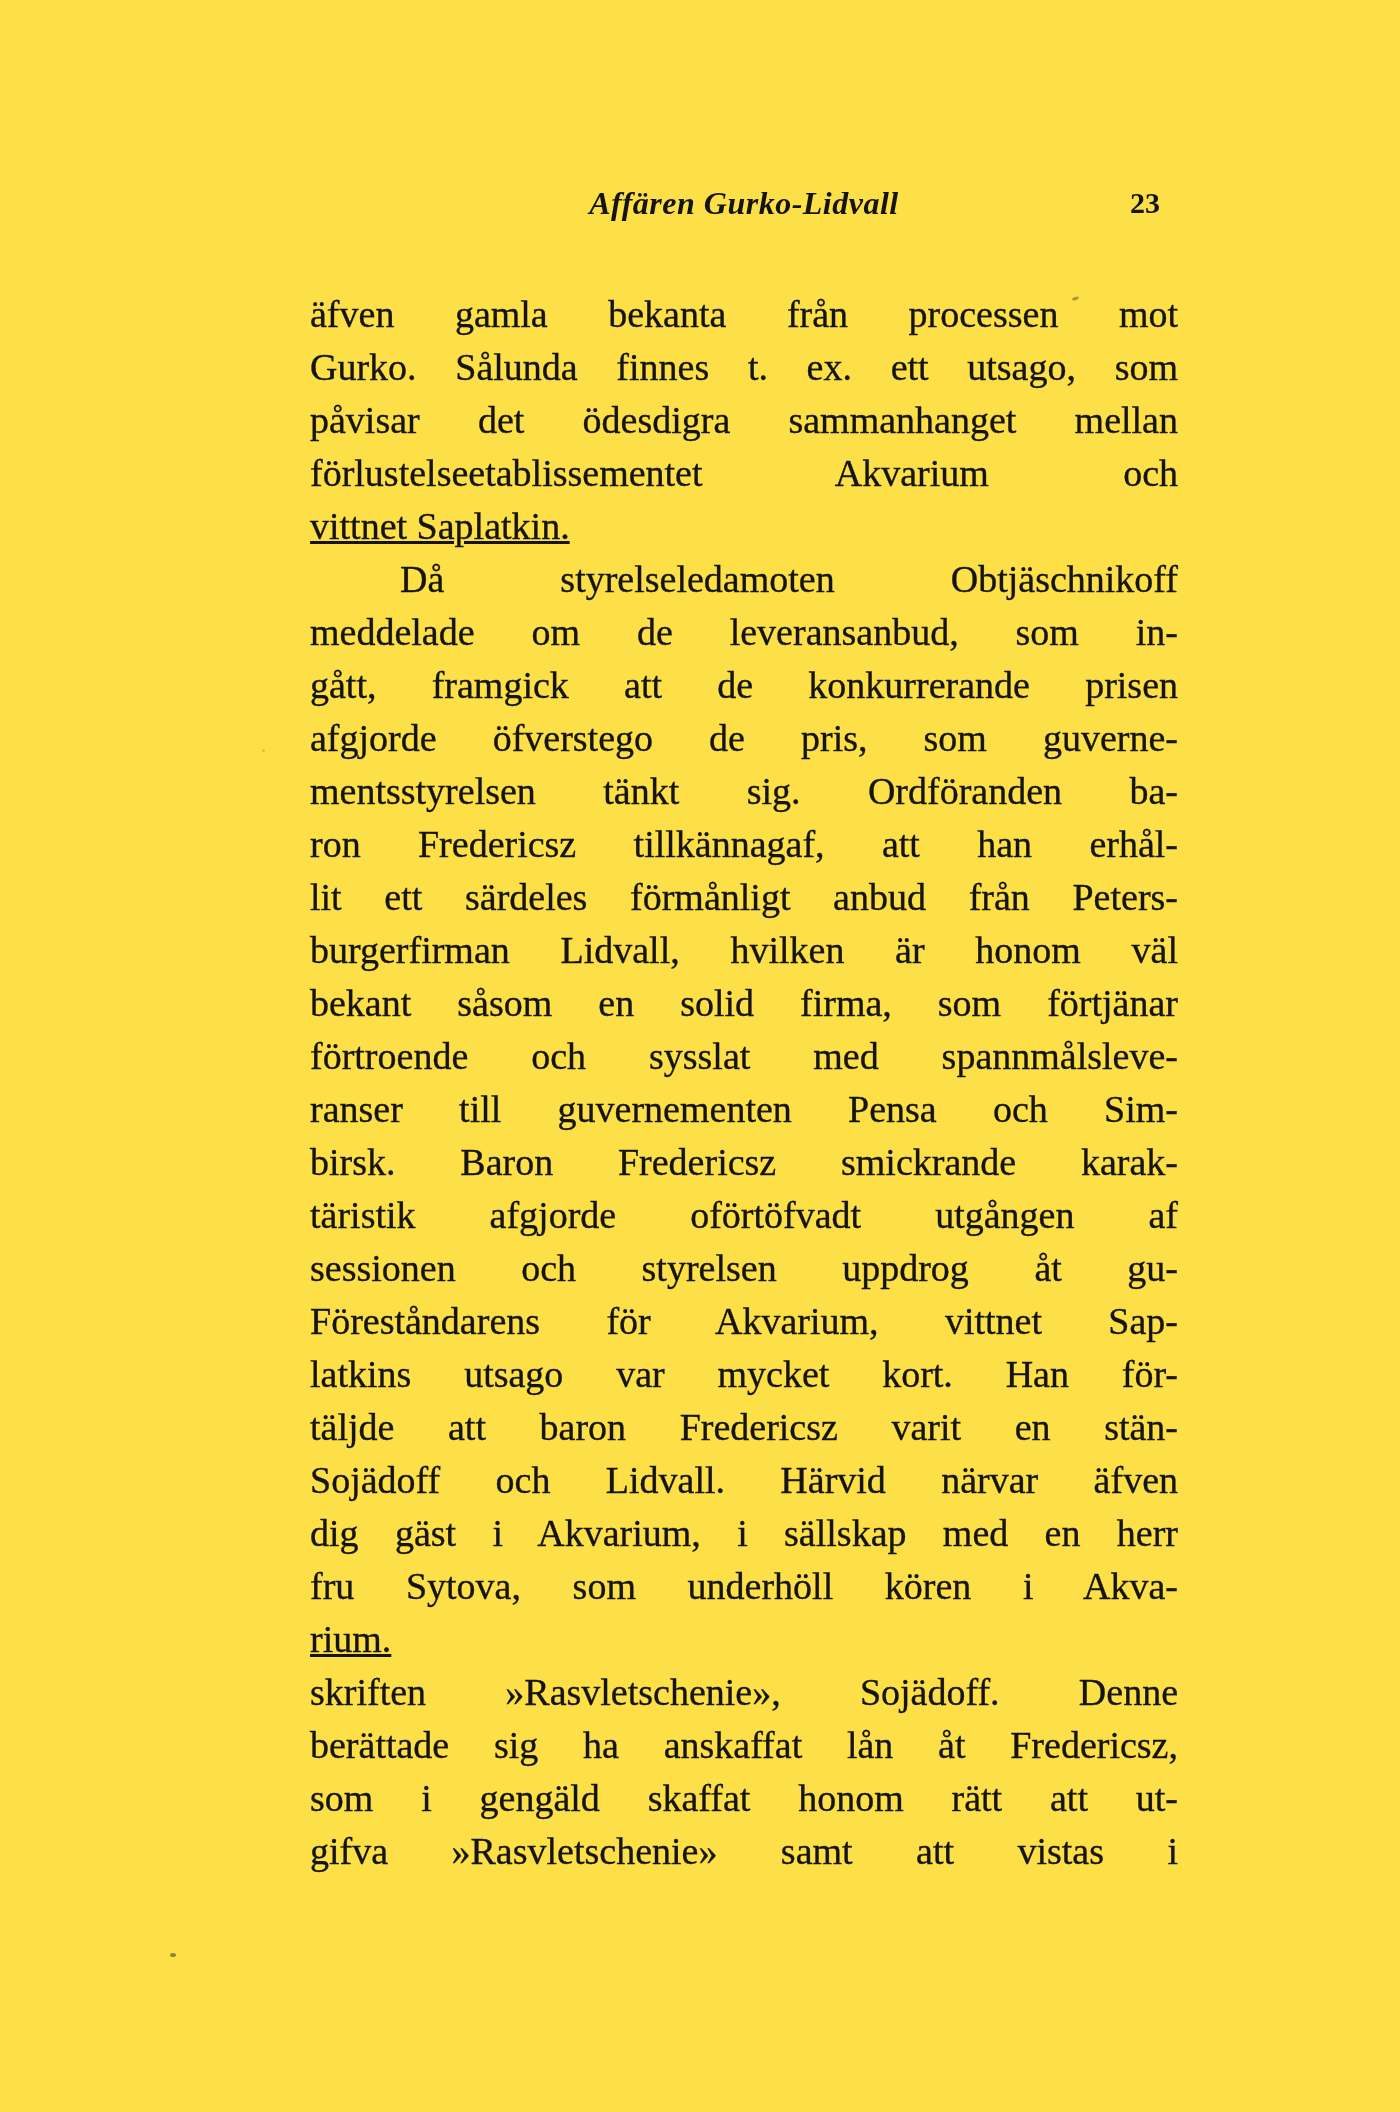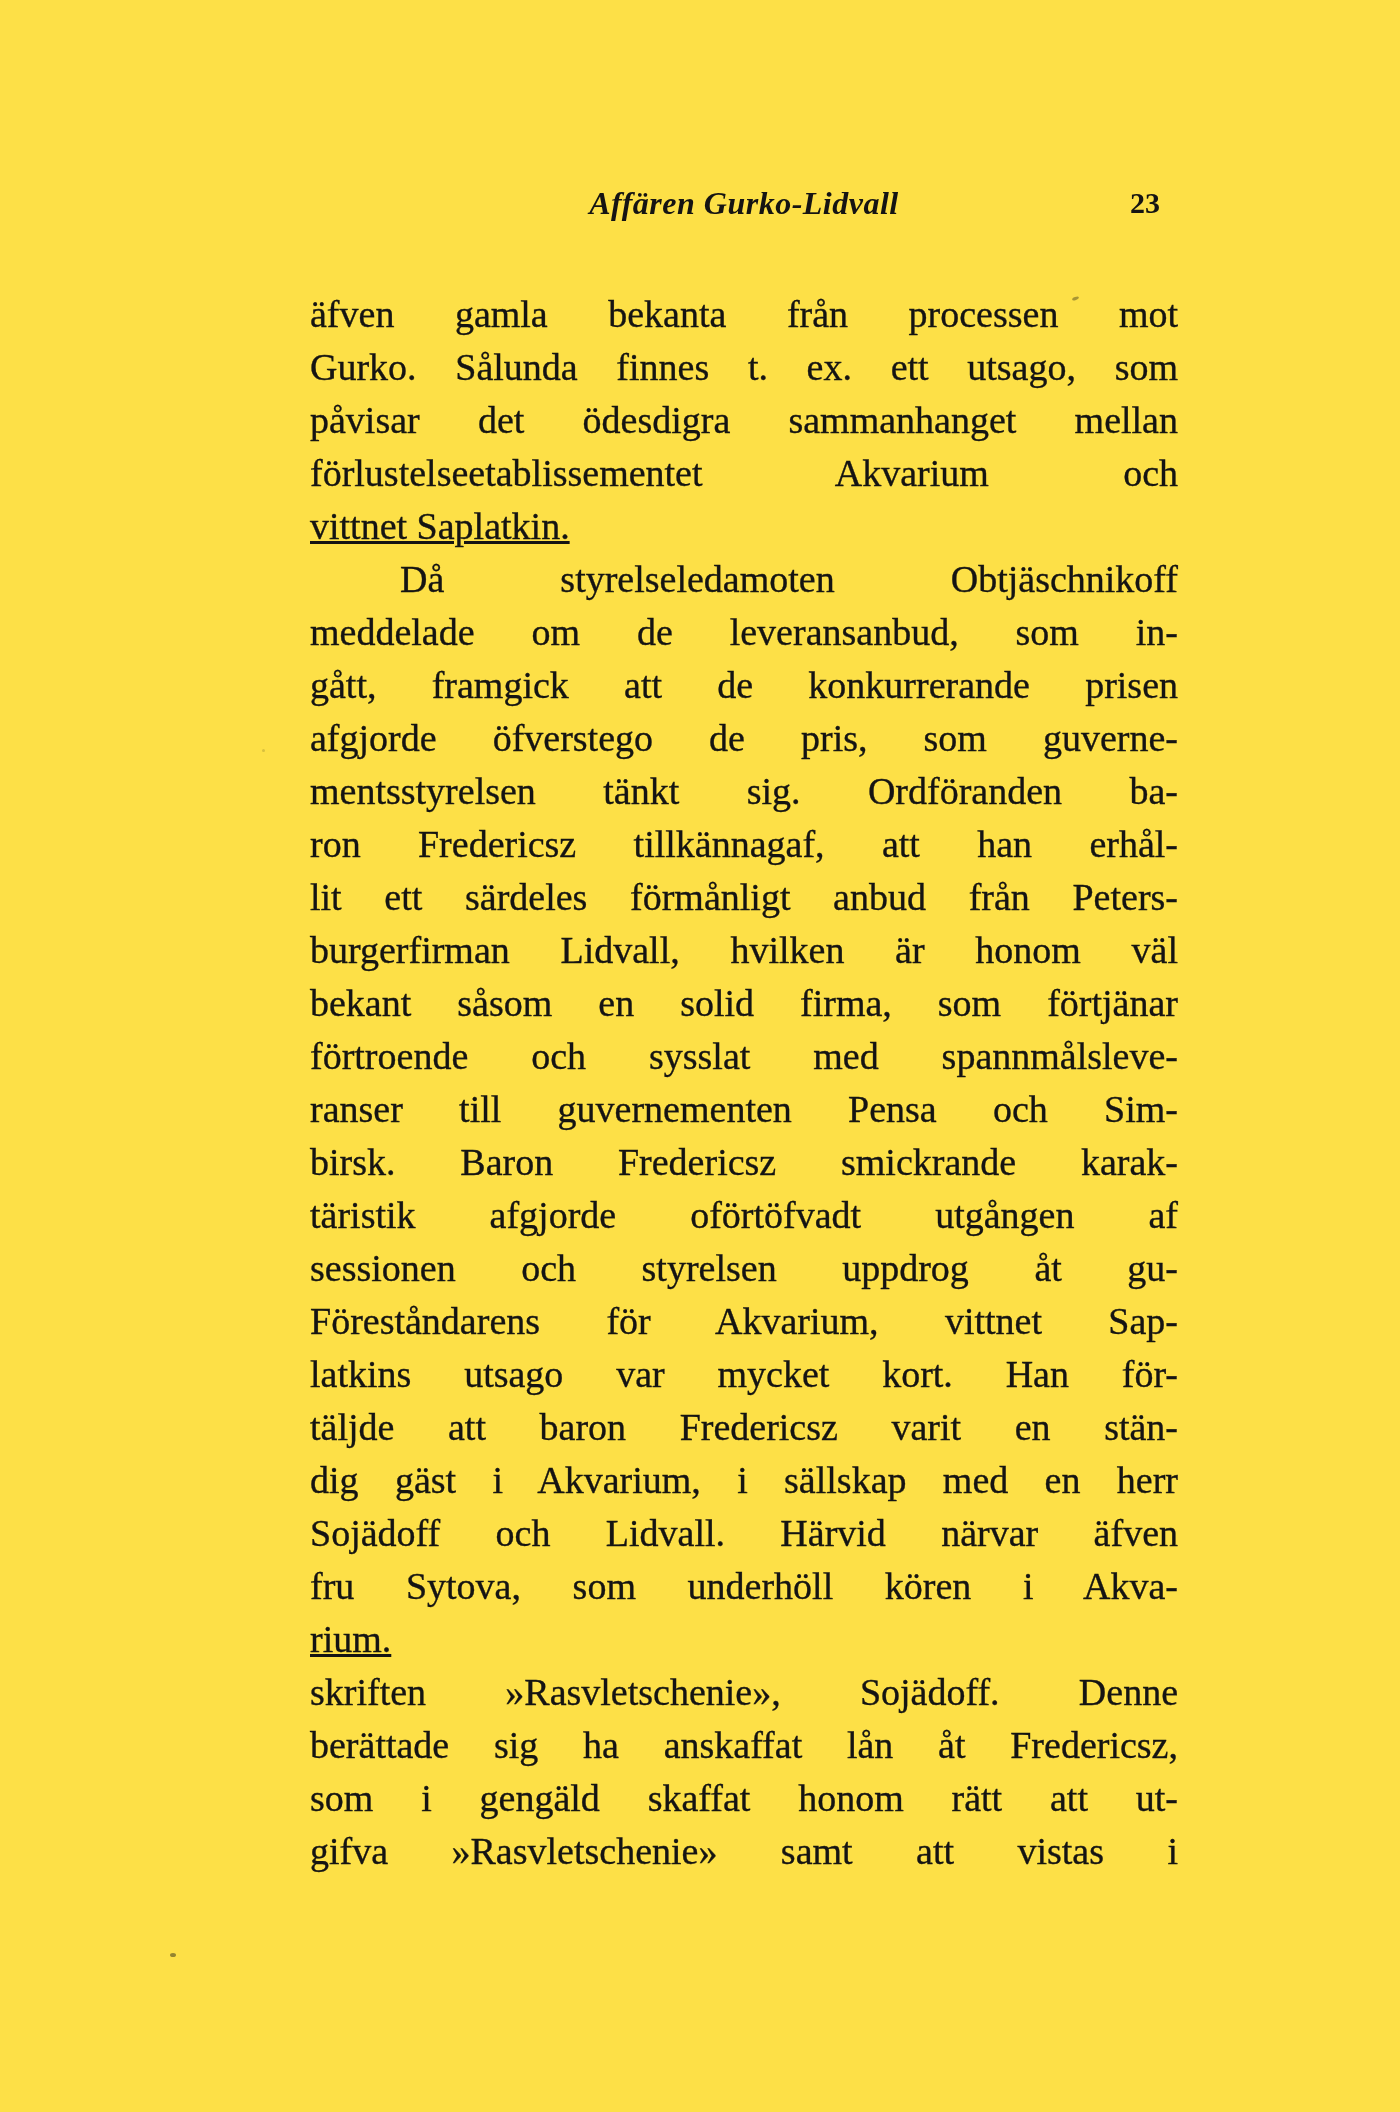--- a/index.html
+++ b/index.html
@@ -107,22 +107,22 @@
       <div class="line">burgerfirman Lidvall, hvilken är honom väl</div>
       <div class="line">bekant såsom en solid firma, som förtjänar</div>
       <div class="line">förtroende och sysslat med spannmålsleve-</div>
       <div class="line">ranser till guvernementen Pensa och Sim-</div>
       <div class="line">birsk. Baron Fredericsz smickrande karak-</div>
       <div class="line">täristik afgjorde oförtöfvadt utgången af</div>
       <div class="line">sessionen och styrelsen uppdrog åt gu-</div>
       <div class="line">Föreståndarens för Akvarium, vittnet Sap-</div>
       <div class="line">latkins utsago var mycket kort. Han för-</div>
       <div class="line">täljde att baron Fredericsz varit en stän-</div>
+      <div class="line">Sojädoff och Lidvall. Härvid närvar äfven</div>
       <div class="line">dig gäst i Akvarium, i sällskap med en herr</div>
-      <div class="line">Sojädoff och Lidvall. Härvid närvar äfven</div>
       <div class="line">fru Sytova, som underhöll kören i Akva-</div>
       <div class="line end">rium.</div>
       <div class="line">skriften »Rasvletschenie», Sojädoff. Denne</div>
       <div class="line">berättade sig ha anskaffat lån åt Fredericsz,</div>
       <div class="line">som i gengäld skaffat honom rätt att ut-</div>
       <div class="line">gifva »Rasvletschenie» samt att vistas i</div>
     </main>
 
   <span class="speck s1"></span>
   <span class="speck s2"></span>

